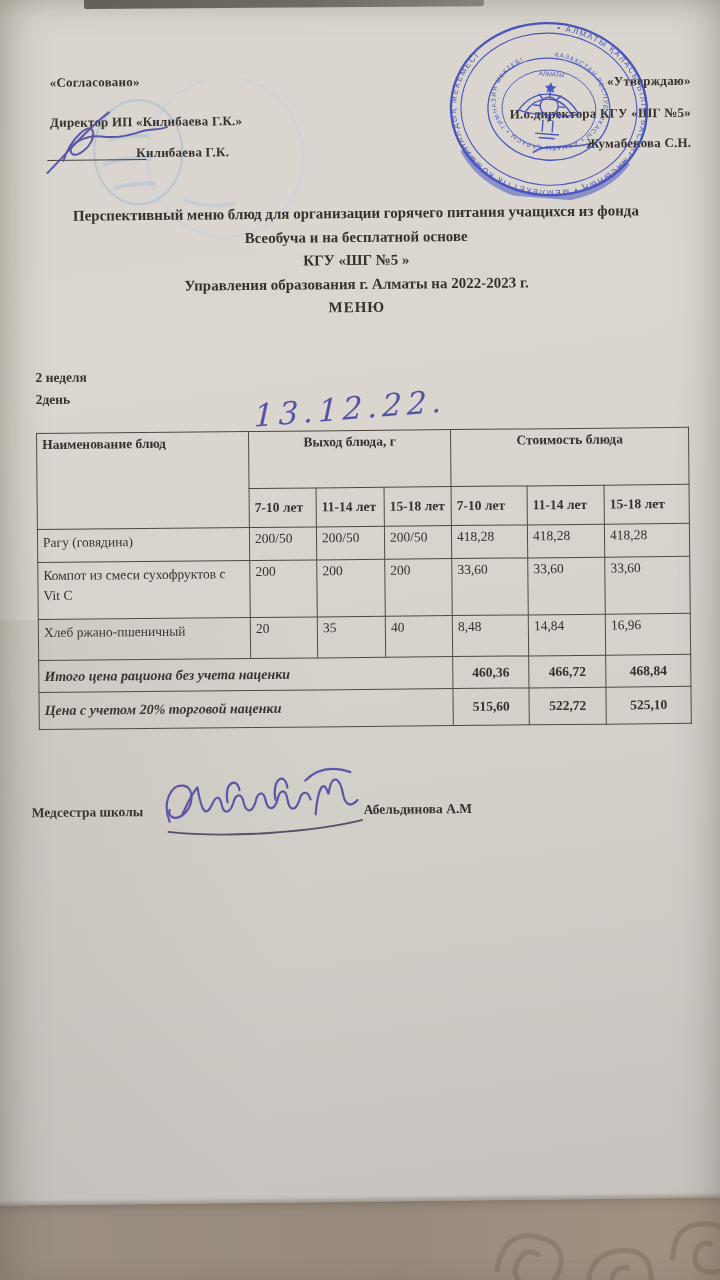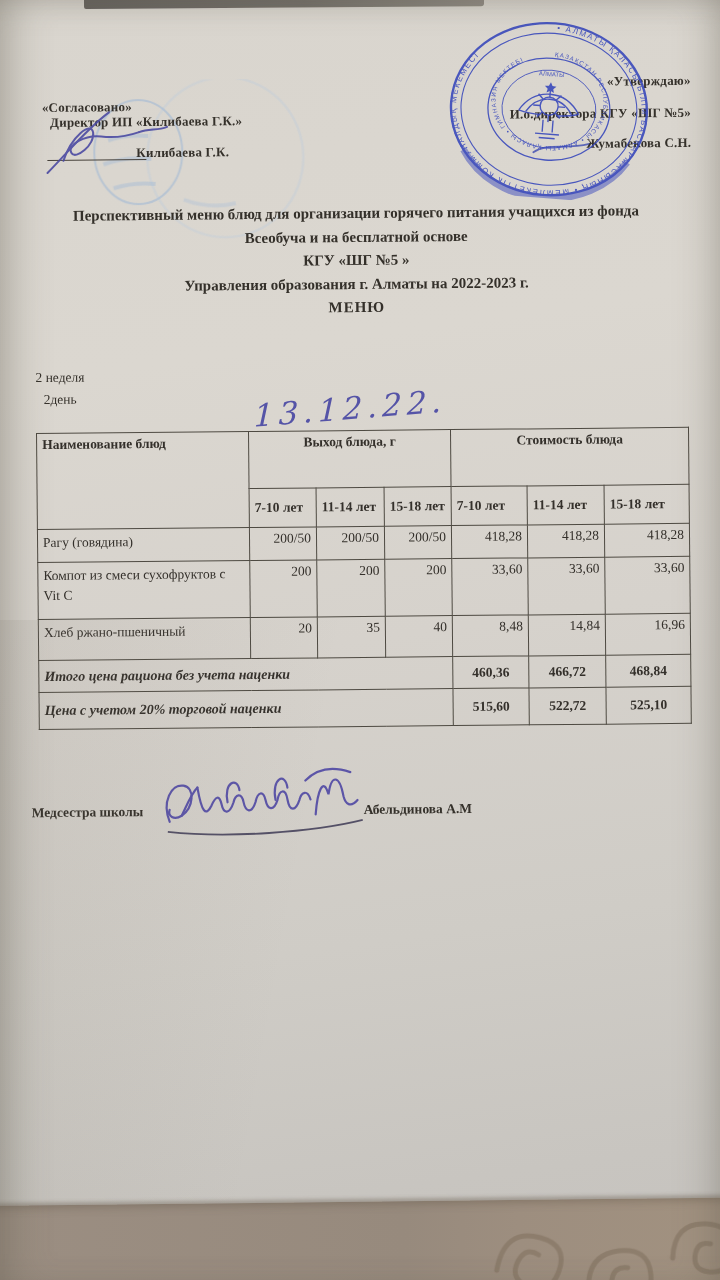--- a/index.html
+++ b/index.html
@@ -7,51 +7,51 @@
     position:relative;width:720px;height:1280px;overflow:hidden;
     font-family:"Liberation Serif",serif;color:#35312b;
     background:linear-gradient(172deg,#d9d5ce 0%,#dbd7d0 28%,#d6d2cc 50%,#cfccc6 72%,#c8c5c0 90%,#c5c2be 100%);
   }
   .tilt{position:absolute;inset:0;transform:rotate(-0.55deg);transform-origin:360px 640px;}
   .abs{position:absolute;}
   .bi{font-weight:bold;font-style:italic;}
 
   
   .appr{font-size:13px;font-weight:bold;letter-spacing:.2px;}
-  .sog{left:47px;top:72px;margin-top:25px;}
+  .sog{left:55px;top:72px;}
   .dir{left:55px;top:112px;}
   .kil-line{left:52px;top:157px;width:99px;border-top:1.6px solid #46413a;}
   .kil-name{left:141px;top:143px;}
   .utv{right:24px;top:76px;text-align:right;}
   .iod{right:24px;top:108px;text-align:right;}
   .zhum{right:24px;top:138px;text-align:right;}
 
   
   .title{left:0;right:0;top:202px;text-align:center;font-size:15px;font-weight:bold;line-height:23.5px;color:#34302a;}
   .title .menu-word{letter-spacing:1px;}
 
   
-  .period{left:38px;top:364px;font-size:13.5px;font-weight:normal;line-height:22px;text-align:center;}
+  .period{left:38px;top:364px;font-size:13.5px;font-weight:bold;line-height:22px;}
 
   
   .hand-date{
     left:256px;top:390px;font-family:"DejaVu Serif",serif;font-style:italic;
     font-size:31px;color:#4a49a4;letter-spacing:5px;
     transform:rotate(-4deg) skewX(-6deg);opacity:.92;
   }
 
   
   table.menu{border-collapse:collapse;table-layout:fixed;position:absolute;left:38px;top:430px;width:652px;
     font-size:13.5px;color:#34302b;}
   table.menu td,table.menu th{border:1px solid #4e4a42;padding:3px 5px;overflow:hidden;}
   th.name-h{text-align:left;vertical-align:top;padding:5px 6px;font-size:13.5px;}
   th.sec-h{text-align:center;vertical-align:top;padding-top:5px;font-size:13.5px;}
   th.age{text-align:left;vertical-align:middle;padding-left:8px;font-size:13.5px;line-height:1.2;}
   td.dish{font-weight:normal;text-align:left;vertical-align:top;padding:5px 6px;line-height:1.5;}
-  td.num{font-weight:normal;text-align:right;vertical-align:top;padding-top:5px;}
+  td.num{font-weight:normal;text-align:left;vertical-align:top;padding-top:5px;}
   td.tot-label{font-size:14px;text-align:left;vertical-align:middle;padding-left:6px;}
   td.tot-num{font-weight:bold;text-align:center;vertical-align:middle;}
 
   
   .nurse-label{left:30px;top:802px;font-size:13.5px;font-weight:bold;}
   .nurse-name{left:362px;top:802px;font-size:13.5px;font-weight:bold;}
 
   
   .stamp{left:450px;top:22px;width:208px;height:178px;opacity:.88;transform:rotate(5deg);}
   .faint-stamp{left:58px;top:78px;width:290px;height:170px;filter:blur(.6px);}

